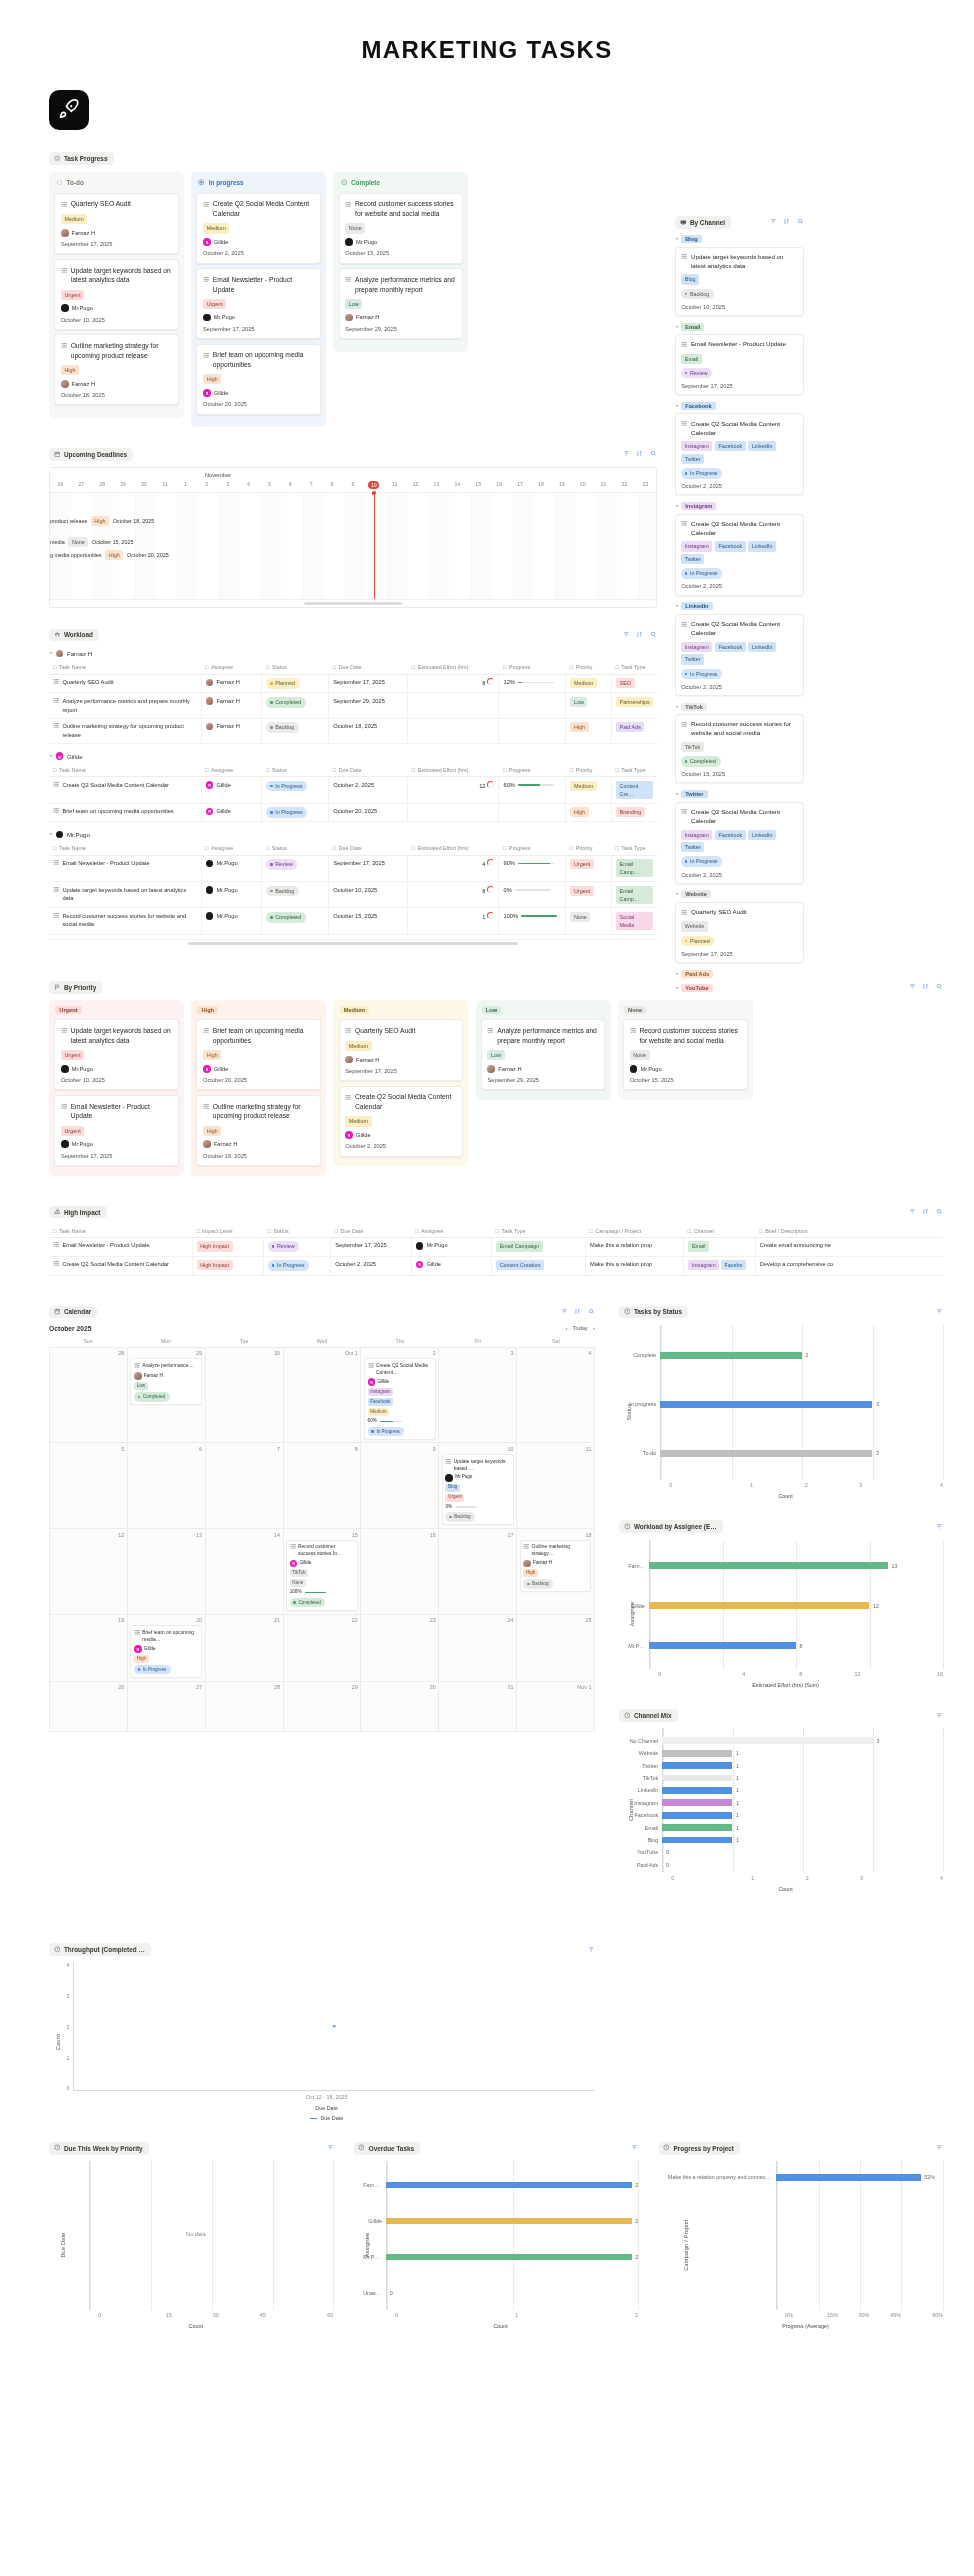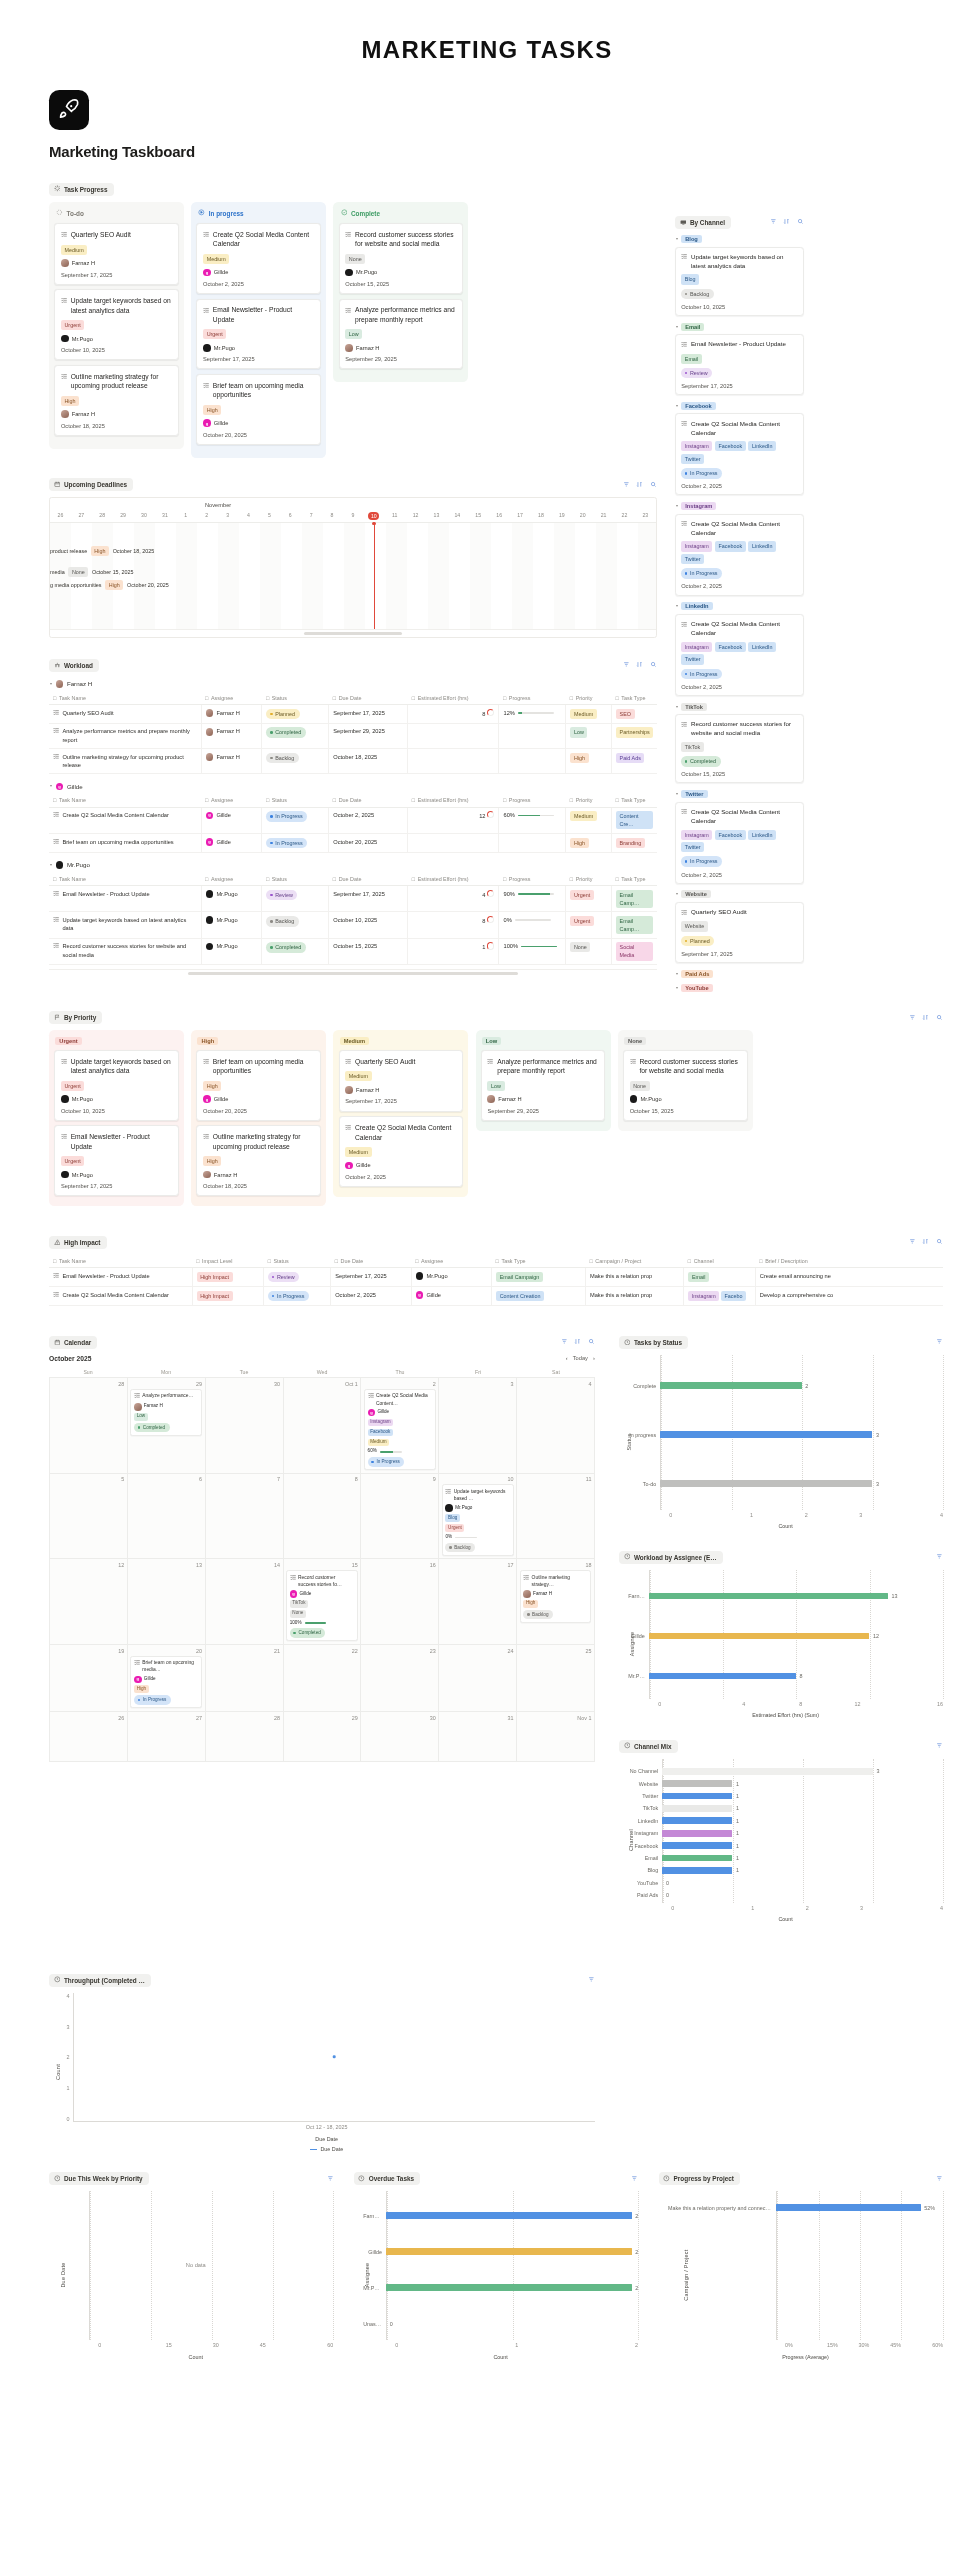--- a/index.html
+++ b/index.html
@@ -176,21 +176,20 @@
 <div class="page-title-banner">MARKETING TASKS</div>
 
 <div class="hero">
   <div class="hero-icon">
     <svg viewBox="0 0 24 24" fill="none" stroke="#fff" stroke-width="1.7" stroke-linecap="round" stroke-linejoin="round">
       <path d="M5 15c-1.2 1.6-1.4 4.2-1.4 4.2s2.6-.2 4.2-1.4c.9-.7 1-2 .2-2.8-.8-.8-2.1-.7-3 0z"></path>
       <path d="M14.5 13.5 9.5 8.5c1-2.5 3-5 6.5-6.5 2.5-.5 3.5 0 4 .5.5.5 1 1.5.5 4-1.5 3.5-4 5.5-6 6.5z"></path>
       <circle cx="14.2" cy="8.2" r="1.1" fill="#fff" stroke="none"></circle>
     </svg>
   </div>
-  <div class="hero-title">Marketing Taskboard</div>
 </div>
 
 <div class="wrap">
 
   <div class="sect" style="margin-top:5.2px">
     <div class="blk-head">
       <div class="pill">
         <span>
           <svg viewBox="0 0 24 24" fill="none" stroke="#37352f" stroke-width="2.4" stroke-linecap="round">
               <path d="M12 3v3M12 18v3M21 12h-3M6 12H3M18.4 5.6l-2 2M7.6 16.4l-2 2M18.4 18.4l-2-2M7.6 7.6l-2-2"></path>

